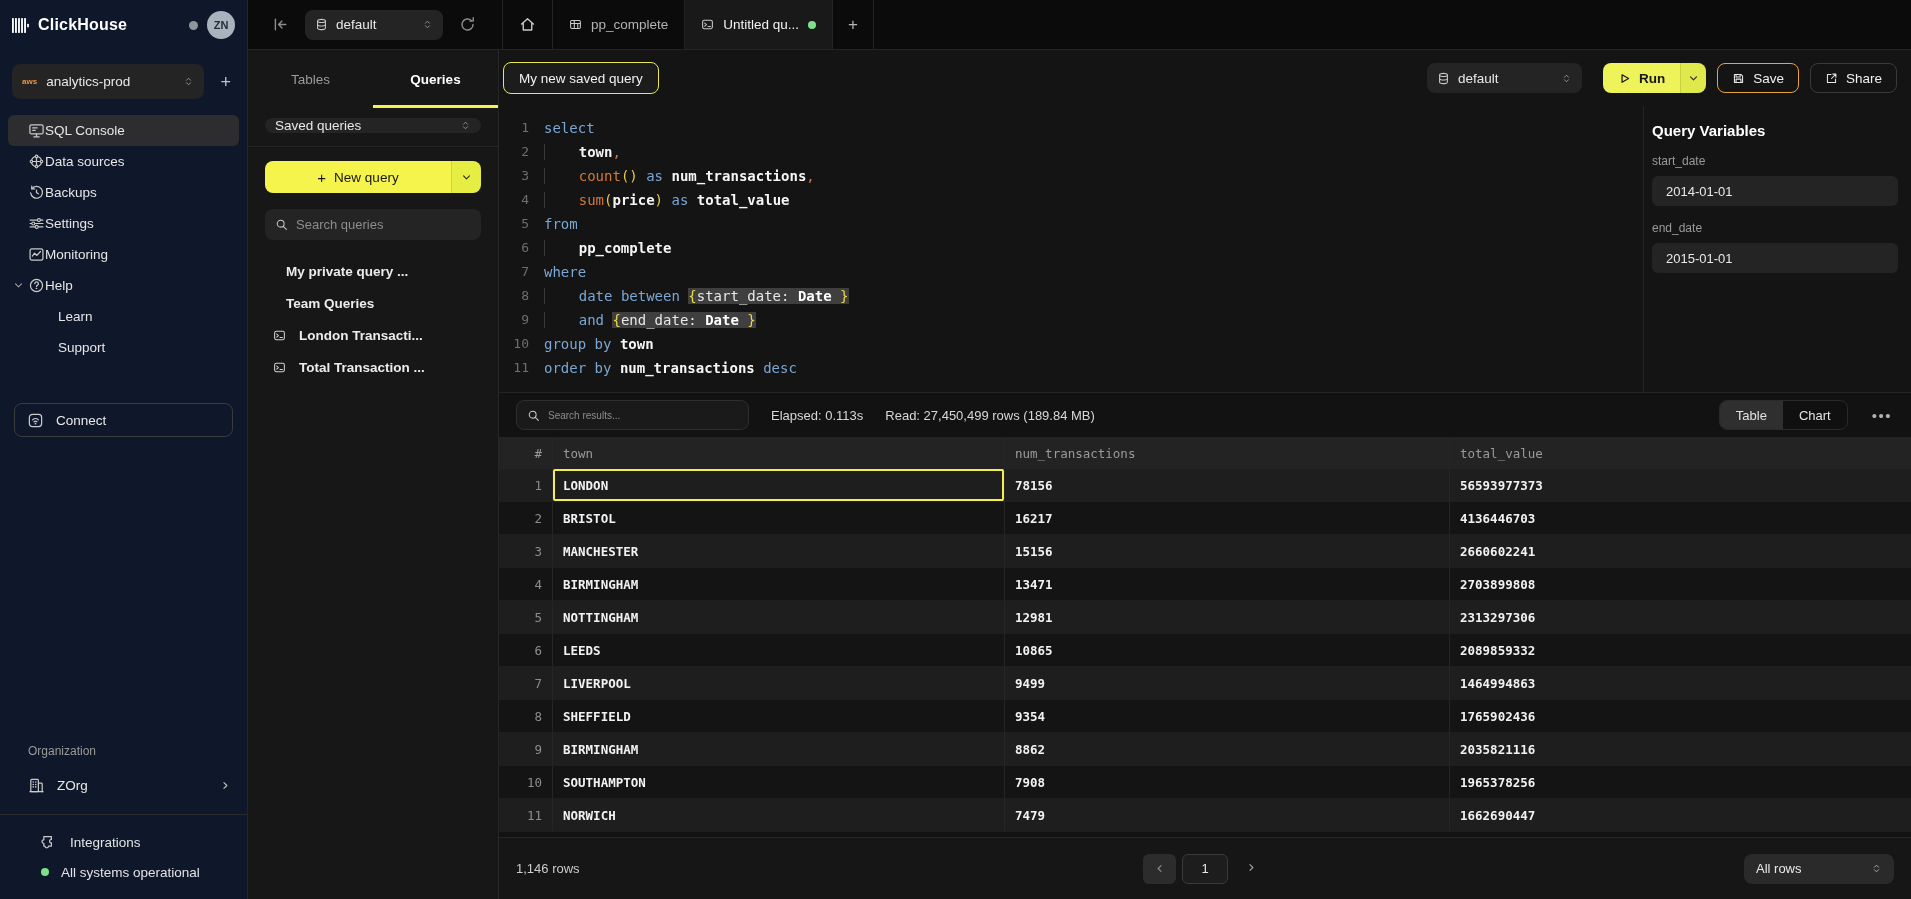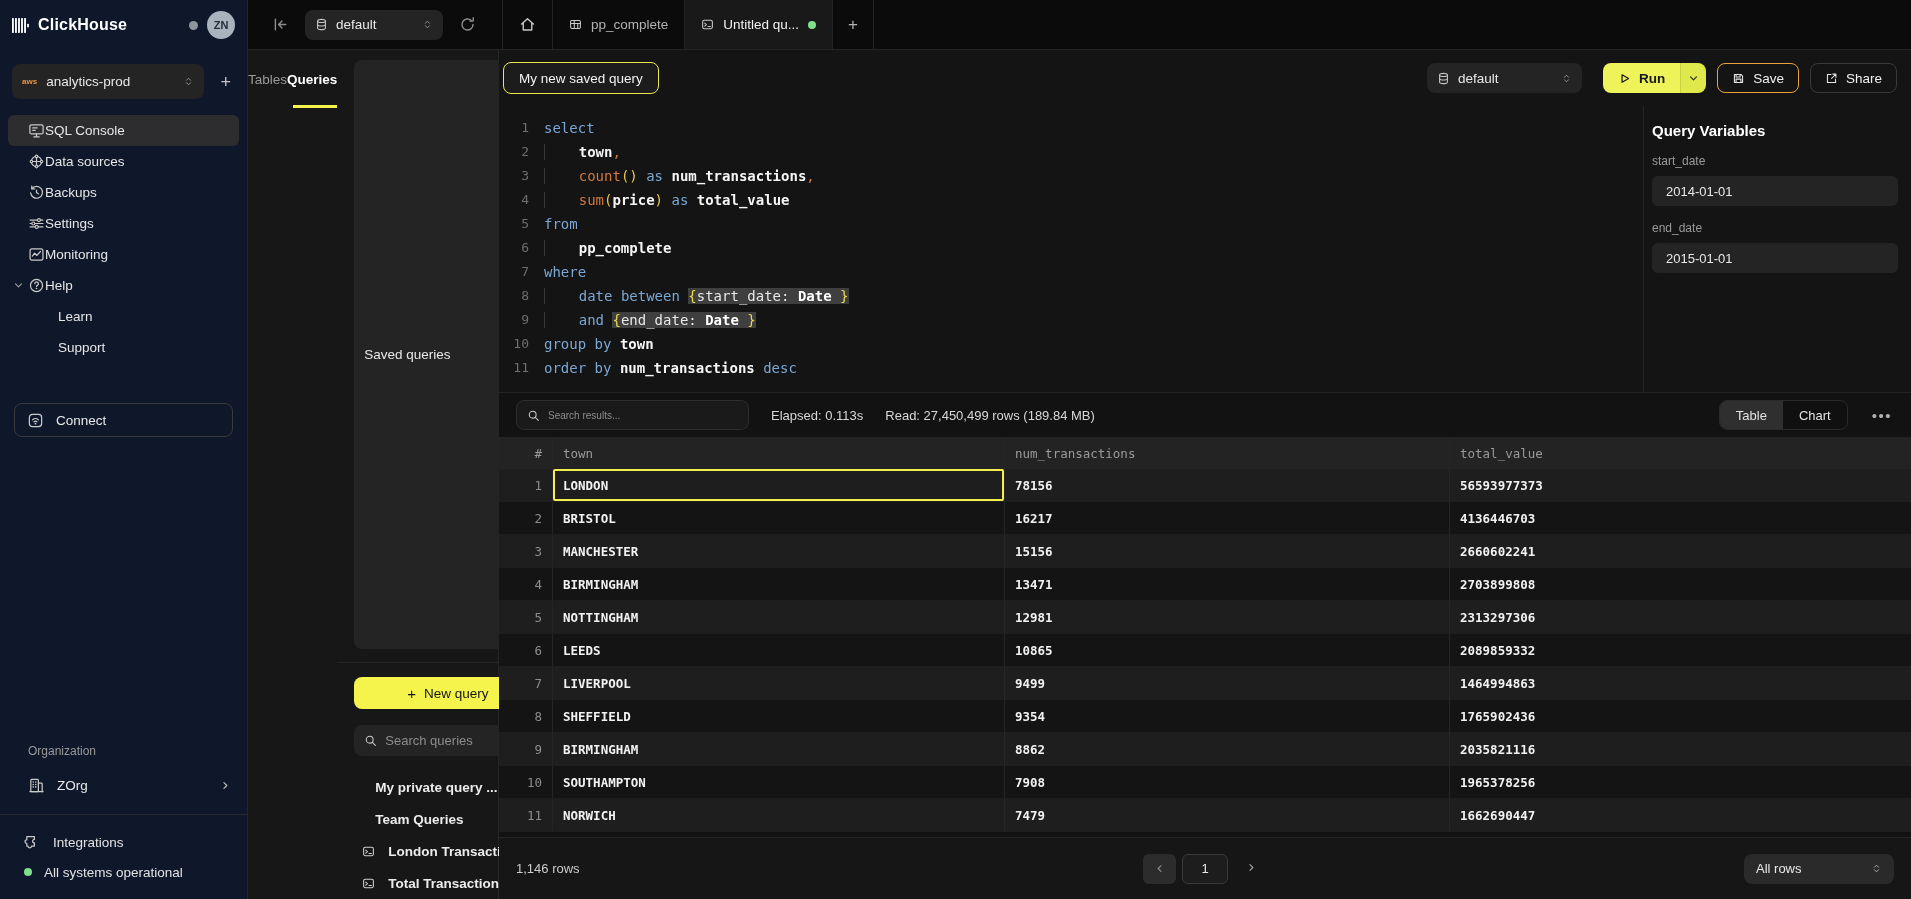--- a/index.html
+++ b/index.html
@@ -33,21 +33,21 @@
   .nav-item .expander{position:absolute;left:5px;top:10px;color:#9a9a9a}
   .nav-item.child{padding-left:50px}
   .connect{margin:36px 14px 0;height:34px;border:1px solid #3b3b3b;border-radius:8px;
     display:flex;align-items:center;gap:12px;padding:0 12px;cursor:pointer}
   .spacer{flex:1}
   .org-label{padding-left:28px;font-size:12px;color:#9a9a9a;margin-bottom:12px}
   .org-row{display:flex;align-items:center;gap:12px;padding:0 16px 0 28px;height:30px;cursor:pointer}
   .org-row .chev{margin-left:auto;color:#bbb}
   .side-divider{border-top:1px solid #2a2a2a;margin:14px 0 12px}
   .side-foot{padding-bottom:12px}
-  .foot-item{display:flex;align-items:center;gap:12px;padding:0 12px 0 24px;height:30px;color:#e3e3e3;cursor:pointer}
+  .foot-item{display:flex;align-items:center;gap:12px;padding:0 12px 0 41px;height:30px;color:#e3e3e3;cursor:pointer}
 
   
   .right{flex:1;display:flex;flex-direction:column;min-width:0}
   .topbar{height:50px;min-height:50px;background:#0b0b0b;border-bottom:1px solid #242424;
     display:flex;align-items:stretch}
   .tb-left{display:flex;align-items:center;gap:16px;padding-left:24px}
   .tb-icon{color:#8d8d8d;cursor:pointer}
   .tb-select{width:138px;height:30px;background:#242425;border-radius:8px;display:flex;
     align-items:center;gap:8px;padding:0 10px;cursor:pointer}
   .tb-select .ud{margin-left:auto;color:#9a9a9a}
@@ -55,21 +55,21 @@
   .tab{display:flex;align-items:center;gap:9px;padding:0 16px;border-right:1px solid #222;
     color:#b3b3b3;font-size:13.5px;cursor:pointer;white-space:nowrap}
   .tab.active{background:#191919;color:#f2f2f2}
   .tab .udot{width:8px;height:8px;border-radius:50%;background:#7ee08a}
   .tab.plus{font-size:17px;color:#b3b3b3;padding:0 15px}
 
   .content{flex:1;display:flex;min-height:0}
 
   
   .qpanel{width:251px;min-width:251px;background:#171717;border-right:1px solid #262626;
-    display:flex;}
+    display:flex;flex-direction:column}
   .qtabs{height:58px;min-height:58px;display:flex;position:relative}
   .qtab{flex:1;display:flex;align-items:center;justify-content:center;color:#9a9a9a;cursor:pointer}
   .qtab.active{color:#fff;font-weight:600}
   .qtabs .underline{position:absolute;bottom:0;right:0;width:50%;height:3px;background:#f5f44d}
   .qbody{padding:10px 17px 0;display:flex;flex-direction:column}
   .qdivider{border-top:1px solid #262626;margin:13px -17px 14px}
   .newq{height:32px;display:flex;border-radius:8px;overflow:hidden;margin-bottom:16px;cursor:pointer}
   .newq-main{flex:1;background:#f5f44d;color:#161616;display:flex;align-items:center;
     justify-content:center;gap:8px;font-weight:500}
   .newq-main .pl{font-size:15px}

